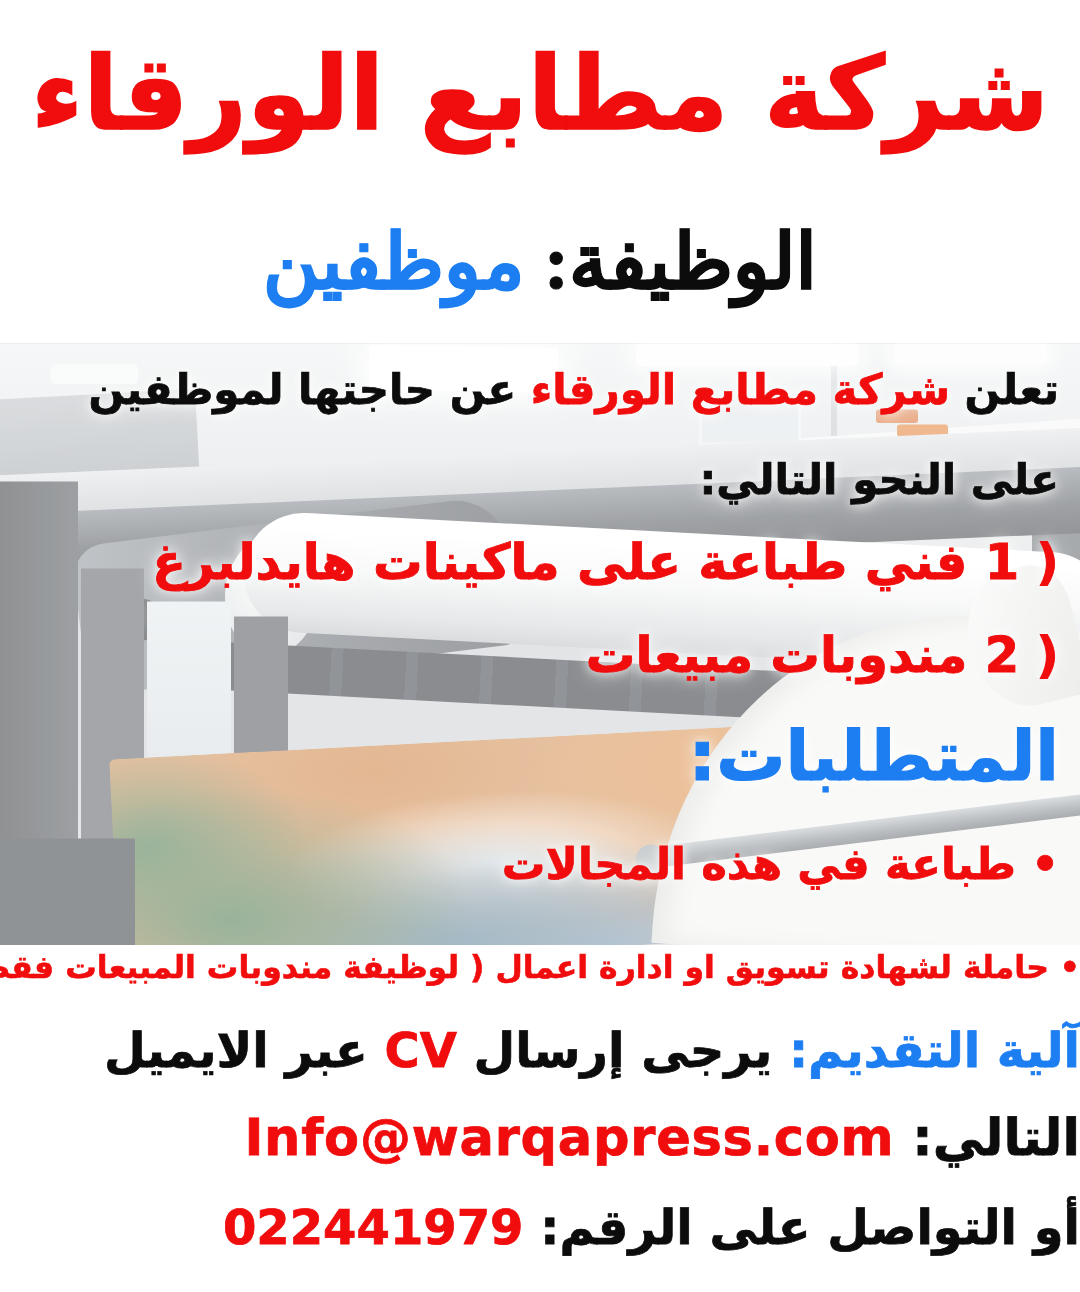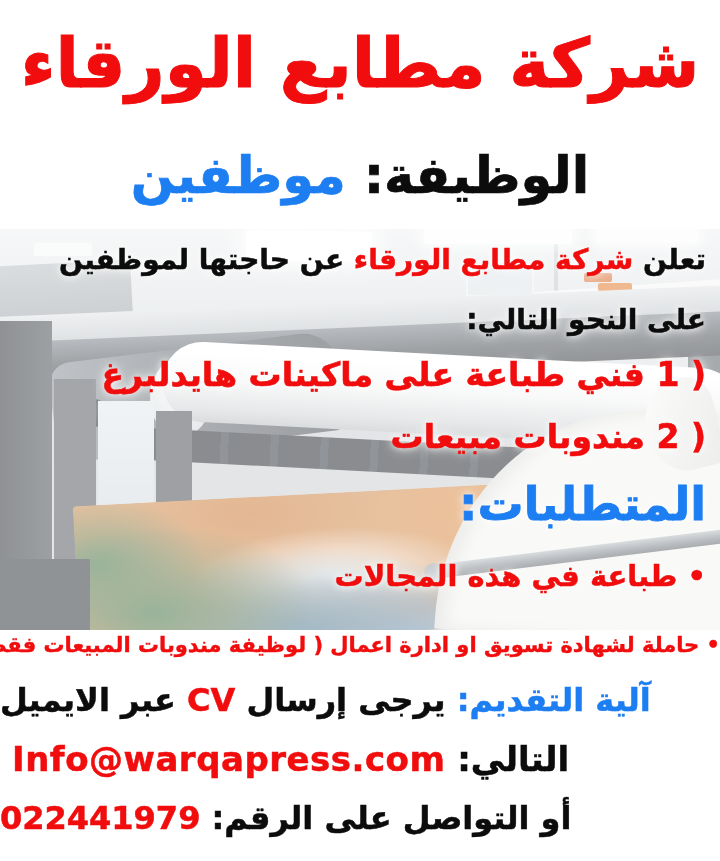--- a/index.html
+++ b/index.html
@@ -9,21 +9,21 @@
   html,body{background:#fff;}
   body{font-family:"DejaVu Sans",sans-serif;}
   .poster{position:relative;width:720px;height:861px;background:#fff;overflow:hidden;margin:0 auto;}
 
   
   .top-section{position:absolute;left:0;top:0;width:720px;height:229px;background:#fff;}
   .company-title{position:absolute;left:0;top:10px;width:720px;text-align:center;direction:rtl;
     color:var(--red,#f10d0d);font-size:68px;font-weight:700;line-height:1.6;white-space:nowrap;
     -webkit-text-stroke:1px var(--red,#f10d0d);}
   .job-line{position:absolute;left:0;top:138px;width:720px;text-align:center;direction:rtl;
-    font-size:51px;font-weight:700;line-height:1.5;white-space:nowrap;-webkit-text-stroke:.7px currentColor;}
+    font-size:51px;font-weight:700;line-height:1.5;white-space:nowrap;font-family:Liberation Serif, serif;-webkit-text-stroke:.7px currentColor;}
   .job-line .lbl{color:var(--ink,#0c0c0c);-webkit-text-stroke:.7px var(--ink,#0c0c0c);}
   .job-line .val{color:var(--blue,#1d7ef2);-webkit-text-stroke:.7px var(--blue,#1d7ef2);}
 
   
   .photo-section{position:absolute;left:0;top:229px;width:720px;height:401px;overflow:hidden;background:#ccd1d5;}
   .photo-art{position:absolute;inset:0;z-index:1;}
   .photo-art div{position:absolute;}
   .ph-base{inset:0;background:linear-gradient(180deg,#e8ebed 0%,#d4d8db 24%,#c9cdd1 48%,#ced2d5 100%);}
   .ph-ceiling{left:0;top:0;width:720px;height:100px;background:linear-gradient(180deg,#eff1f2,#dadee1);}
   .ph-wall-line{left:554px;top:0;width:4px;height:122px;background:#c3c9cd;}
@@ -88,21 +88,21 @@
   .req-title{top:248px;font-size:46px;color:var(--blue,#1d7ef2);-webkit-text-stroke:.8px var(--blue,#1d7ef2);right:12px;}
   .req-1{top:330px;font-size:29px;color:var(--red,#f10d0d);-webkit-text-stroke:.5px var(--red,#f10d0d);right:12px;}
 
   
   .strip-section{position:absolute;left:0;top:630px;width:720px;height:45px;background:#fff;}
   .req-2{width:720px;text-align:center;direction:rtl;padding-top:3px;white-space:nowrap;
     color:var(--red,#f10d0d);font-size:21px;font-weight:700;-webkit-text-stroke:.4px var(--red,#f10d0d);}
 
   
   .bottom-section{position:absolute;left:0;top:675px;width:720px;height:186px;background:#fff;}
-  .bottom-section .bline{position:absolute;left:0;width:720px;text-align:left;direction:rtl;
+  .bottom-section .bline{position:absolute;left:0;width:720px;text-align:right;direction:rtl;
     font-weight:700;white-space:nowrap;color:var(--ink,#0c0c0c);-webkit-text-stroke:.5px var(--ink,#0c0c0c);}
   .apply-line{top:6px;font-size:32px;}
   .apply-line .blue-seg{color:var(--blue,#1d7ef2);-webkit-text-stroke:.5px var(--blue,#1d7ef2);}
   .apply-line .red-seg{color:var(--red,#f10d0d);-webkit-text-stroke:.5px var(--red,#f10d0d);}
   .email-line{top:64px;font-size:34px;padding-left:12px;}
   .email-line .red-seg{color:var(--red,#f10d0d);letter-spacing:.5px;-webkit-text-stroke:.5px var(--red,#f10d0d);}
   .phone-line{top:124px;font-size:32px;}
   .phone-line .red-seg{color:var(--red,#f10d0d);letter-spacing:1px;-webkit-text-stroke:.5px var(--red,#f10d0d);}
 </style>
 </head>

